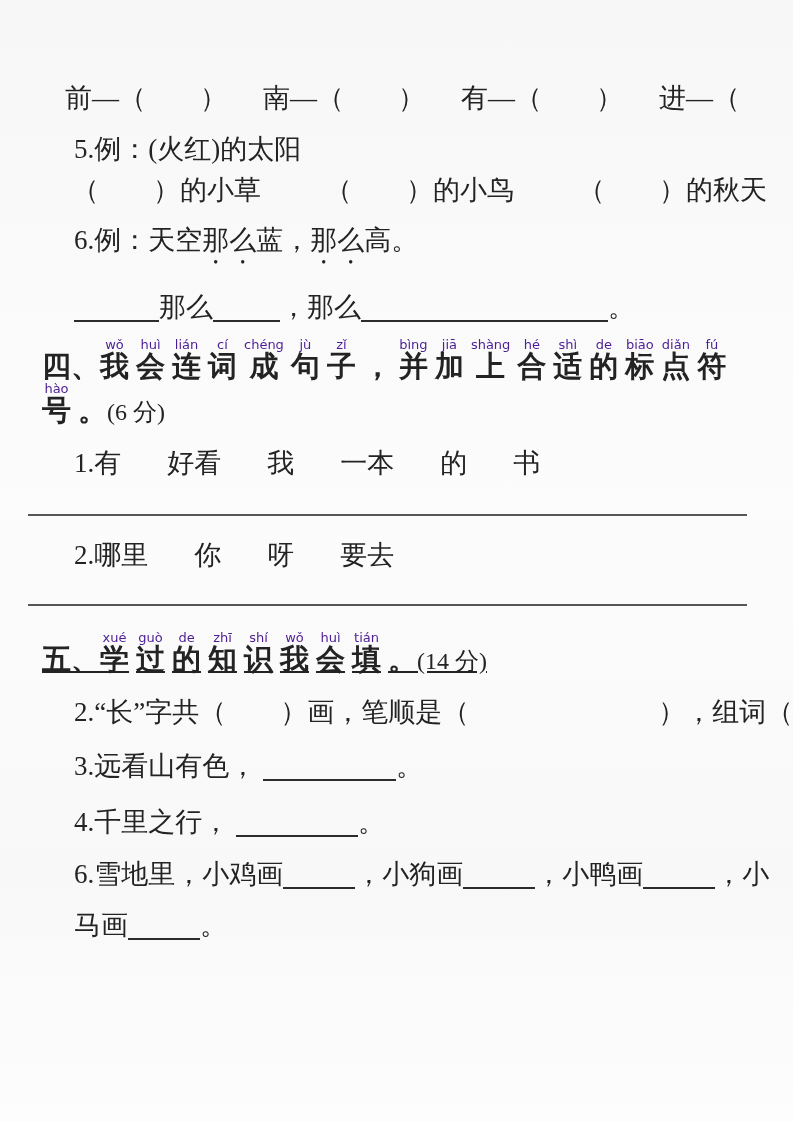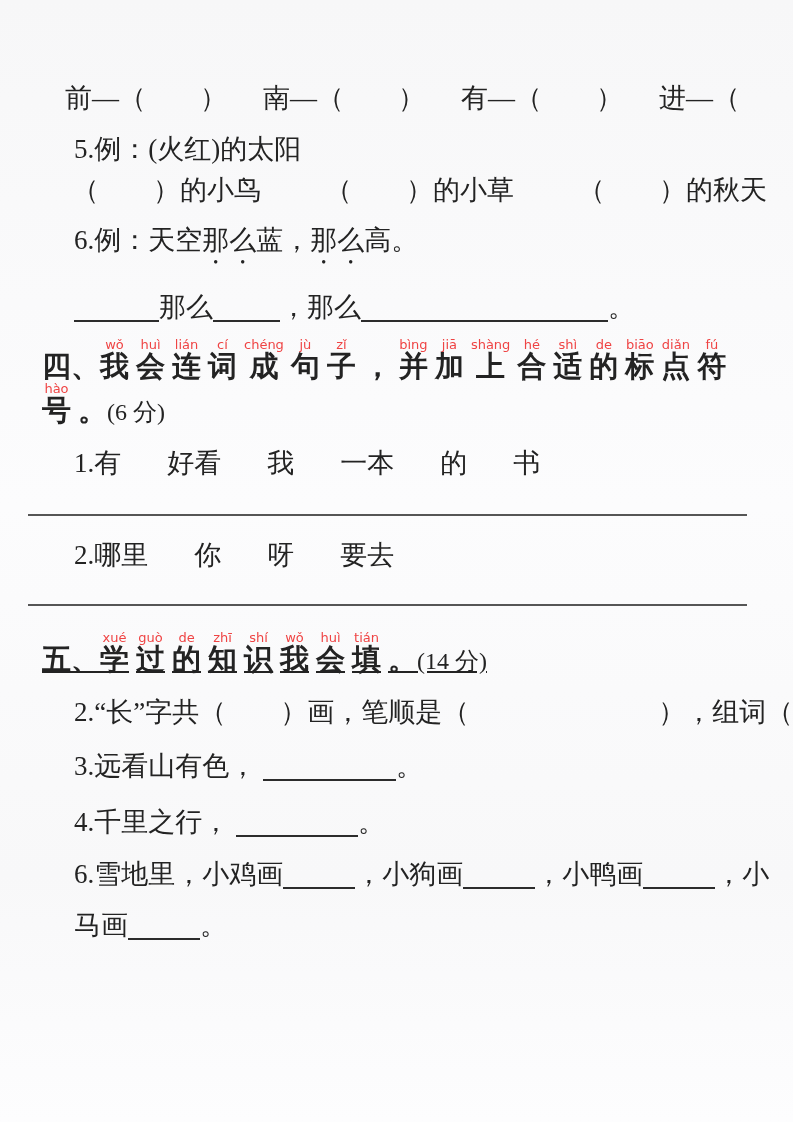--- a/index.html
+++ b/index.html
@@ -30,21 +30,21 @@
     font-size:29px;
     line-height:1.05;
     white-space:nowrap;
   }
   .heading ruby{margin-right:7px;}
   .heading rt{
     font-family:"DejaVu Sans","Liberation Sans",sans-serif;
     font-weight:normal;
     font-size:13px;
     letter-spacing:0;
-    color:#ef4444;
+    color:#4c1d95;
   }
   .score{
     font-family:"Liberation Serif","DejaVu Serif",serif;
     font-weight:normal;
     font-size:24px;
   }
   
   .em{
     -webkit-text-emphasis:filled dot #232323;
     -webkit-text-emphasis-position:under right;
@@ -95,22 +95,22 @@
     <span>前—（　　）</span>
     <span>南—（　　）</span>
     <span>有—（　　）</span>
     <span>进—（　　）</span>
   </div>
 
   <div class="line mt-q5ex">
     <span>5.</span><span>例：(火红)的太阳</span>
   </div>
   <div class="row paren-row line">
+    <span>（　　）的小草</span>
     <span>（　　）的小鸟</span>
-    <span>（　　）的小草</span>
     <span>（　　）的秋天</span>
   </div>
 
   <div class="line mt-q6ex">
     <span>6.</span><span>例：</span><span>天空</span><span class="em">那么</span><span>蓝，</span><span class="em">那么</span><span>高。</span>
   </div>
   <div class="line mt-fill">
     <span class="blank b85"></span><span>那么</span><span class="blank b67"></span><span>，那么</span><span class="blank b250"></span><span>。</span>
   </div>
 

